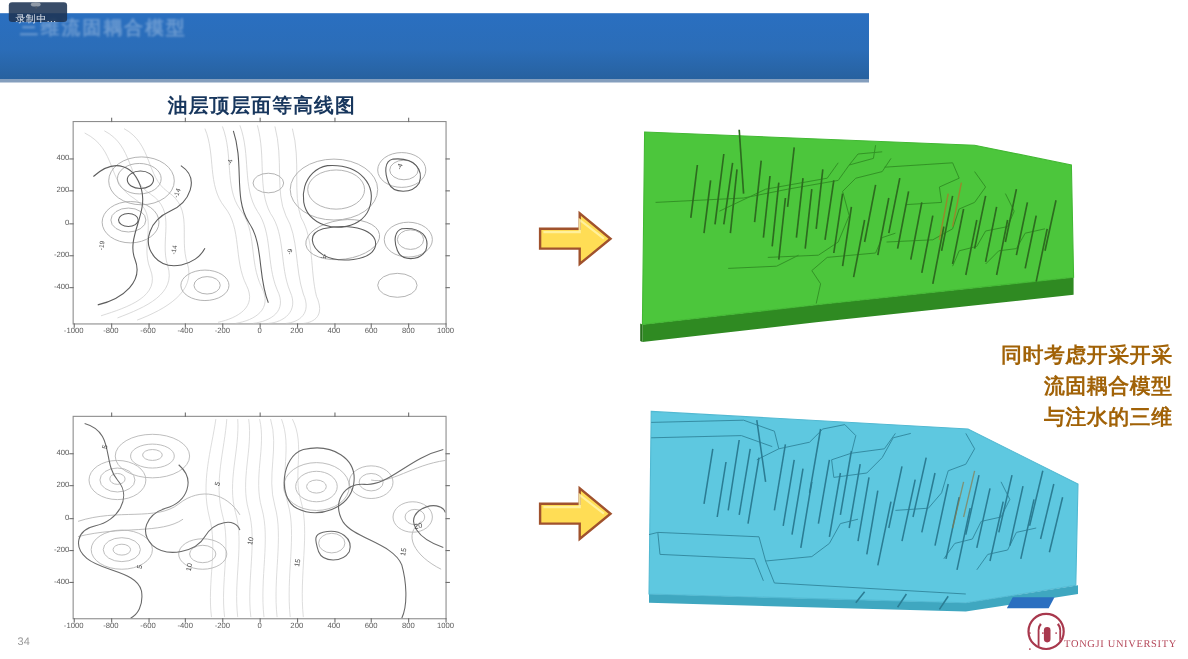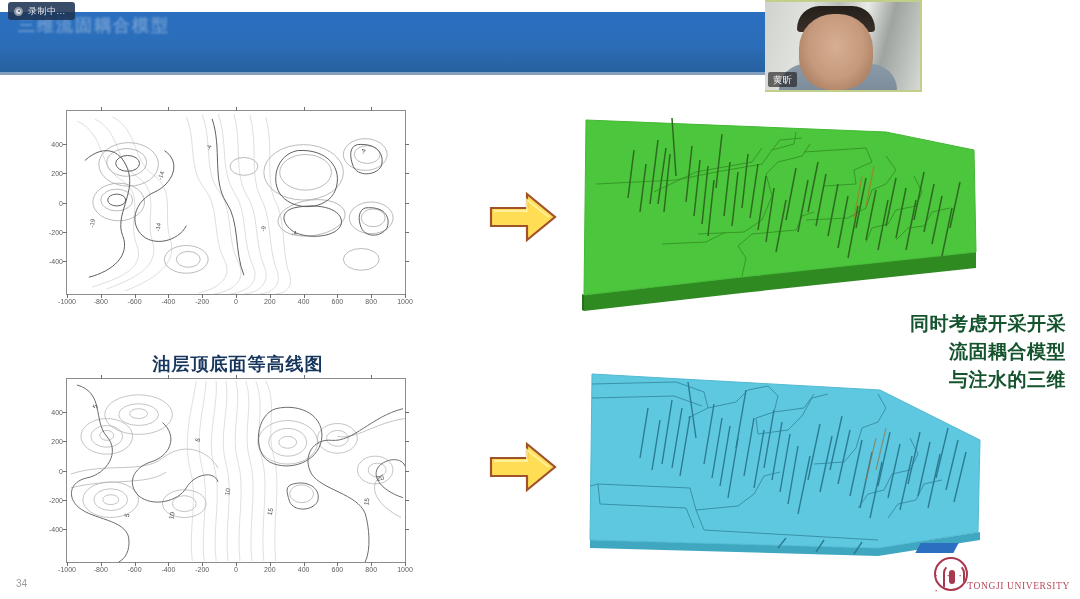--- a/index.html
+++ b/index.html
@@ -55,20 +55,21 @@
   
   .rec-pill {
     position: absolute;
     left: 8px; top: 2px;
     height: 18px;
     padding: 0 9px 0 6px;
     display: flex; align-items: center; gap: 5px;
     background: rgba(30,52,84,0.88);
     border-radius: 3px;
     z-index: 9;
+    flex-direction: column;
   }
   .rec-dot {
     width: 9px; height: 9px; border-radius: 50%;
     background: #d8dde4;
     border: 2px solid #8f99a6;
     position: relative;
   }
   .rec-dot::after{
     content:""; position:absolute; left:1.5px; top:1.5px;
     width:2px;height:2px;border-radius:50%;background:#4a5665;
@@ -194,21 +195,21 @@
   .model { position: absolute; }
 
   
   .caption {
     position: absolute;
     right: 14px; top: 310px;
     width: 178px;
     text-align: right;
     font-size: 19px;
     font-weight: bold;
-    color: #14532d;
+    color: #a16207;
     line-height: 28px;
     letter-spacing: .5px;
   }
 
   
   .page-num {
     position: absolute;
     left: 16px; bottom: 10px;
     font-size: 10px;
     color: #9a9a9a;
@@ -275,30 +276,24 @@
   <div class="title-banner">
     <div class="title-ghost">三维流固耦合模型</div>
   </div>
 
   <div class="rec-pill">
     <span class="rec-dot"></span>
     <span class="rec-label">录制中...</span>
   </div>
 
   <div class="cam-strip">
-    <div class="cam right">
-      <div class="cam-bg-b"></div>
-      <div class="shirt-b"></div>
-      <div class="hair-b"></div>
-      <div class="face-b"></div>
-      <div class="cam-name">黄昕</div>
-    </div>
   </div>
 
   <div class="contour-panel" style="left:18px; top:84px; width:440px; height:240px;">
+    <div class="contour-title">油层顶层面等高线图</div>
     <div class="plot-box">
       <svg class="plot-svg" viewBox="0 0 340 185" preserveAspectRatio="none">
         <g fill="none" stroke="#cfcfcf" stroke-width="0.7">
           <path d="M10,10 C40,25 30,55 55,70 C80,86 60,110 70,135 C80,160 50,170 25,178"></path>
           <path d="M28,8 C55,22 48,52 70,66 C95,82 78,108 86,132 C94,158 66,170 40,180"></path>
           <path d="M46,6 C72,20 66,50 86,64 C110,80 96,106 104,130 C112,156 84,172 58,182"></path>
           <path d="M120,6 C130,30 122,58 138,78 C154,98 146,126 158,150 C168,170 150,180 132,184"></path>
           <path d="M136,4 C146,30 138,60 152,80 C168,100 160,128 172,152 C182,172 166,182 148,185"></path>
           <path d="M152,3 C162,30 154,60 168,82 C182,102 176,130 186,154 C196,174 180,183 164,185"></path>
           <path d="M168,3 C176,32 168,62 180,84 C194,104 188,132 198,156 C206,174 192,184 178,185"></path>
@@ -384,21 +379,20 @@
         <span class="xtick" style="left:100%">1000</span>
       <span class="tick-mark-x t" style="left:10%"></span>
         <span class="tick-mark-x t" style="left:30%"></span>
       <span class="tick-mark-x t" style="left:50%"></span>
         <span class="tick-mark-x t" style="left:70%"></span>
       <span class="tick-mark-x t" style="left:90%"></span>
     </div>
   </div>
 
   <div class="contour-panel" style="left:18px; top:352px; width:440px; height:240px;">
-    <div class="contour-title">油层顶底面等高线图</div>
     <div class="plot-box">
       <svg class="plot-svg" viewBox="0 0 340 185" preserveAspectRatio="none">
         <g fill="none" stroke="#d2d2d2" stroke-width="0.7">
           <path d="M150,2 C152,30 140,60 148,88 C156,116 146,150 150,184"></path>
           <path d="M160,2 C164,30 152,58 160,86 C168,114 158,150 162,184"></path>
           <path d="M170,2 C176,28 164,56 172,84 C180,112 170,148 174,184"></path>
           <path d="M180,2 C188,28 176,54 184,82 C192,110 182,148 186,184"></path>
           <path d="M190,2 C200,28 188,54 196,80 C204,108 194,146 198,184"></path>
           <path d="M200,2 C212,26 200,52 208,78 C216,106 206,146 210,184"></path>
           <path d="M140,2 C138,30 128,60 136,90 C144,118 134,152 138,184"></path>

